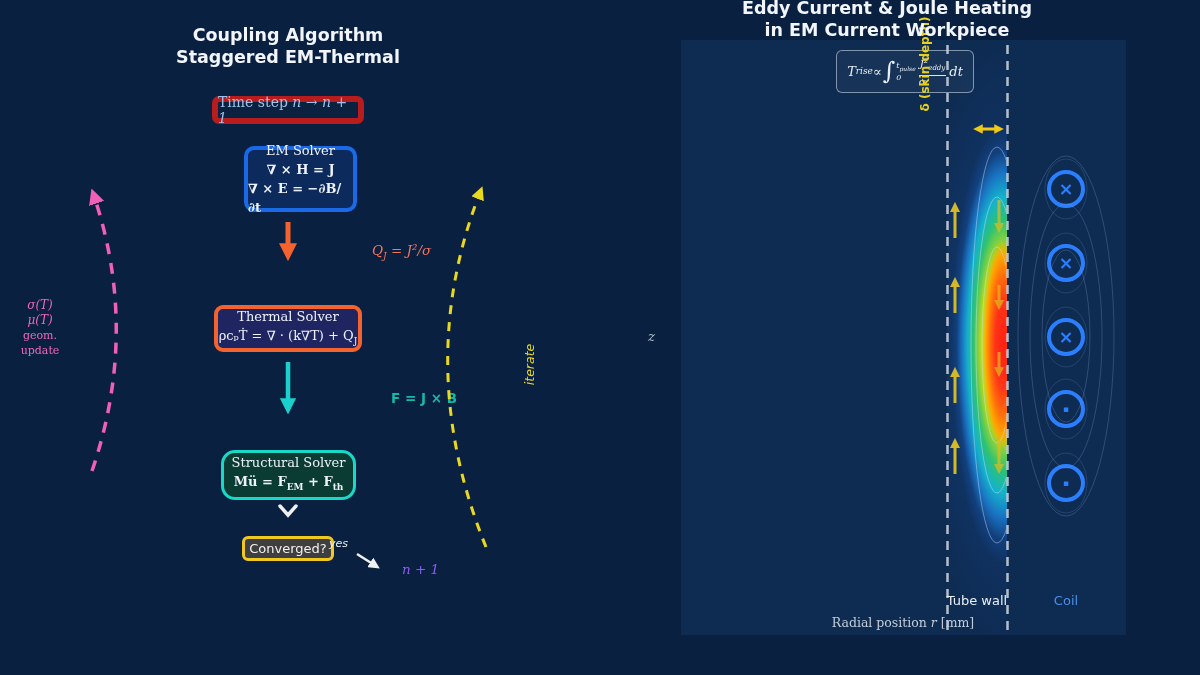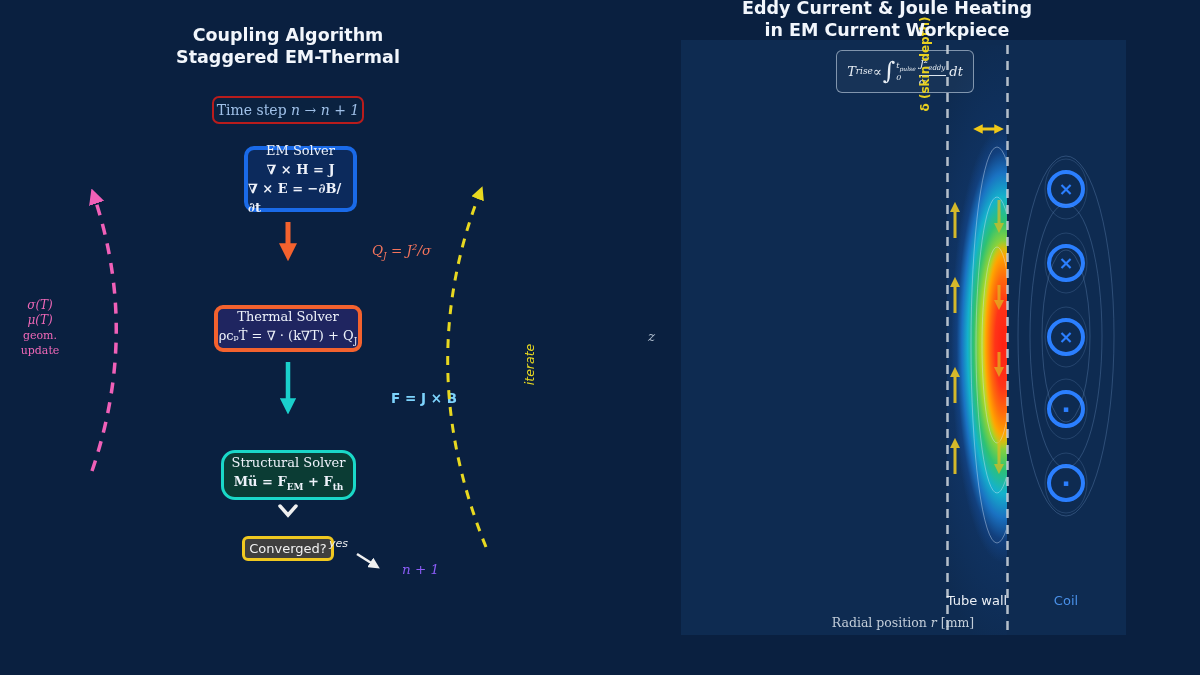--- a/index.html
+++ b/index.html
@@ -7,32 +7,32 @@
          font-family:"DejaVu Sans","Liberation Sans",sans-serif;color:#e8eef6;}
   .abs{position:absolute;}
   .ctr{text-align:center;}
   .serif{font-family:"DejaVu Serif","Liberation Serif",serif;}
   .it{font-style:italic;}
   .bold{font-weight:bold;}
 
   
   .l-title{left:110px;top:24px;width:356px;font-size:17.5px;font-weight:bold;line-height:22px;color:#f2f6fc;}
   .box{box-sizing:border-box;display:flex;flex-direction:column;align-items:center;justify-content:center;}
-  .ts-box{left:212px;top:96px;width:152px;height:28px;border:2px solid #b91c1c;border-radius:7px;
+  .ts-box{left:212px;top:96px;width:152px;height:28px;border:6px solid #b91c1c;border-radius:7px;
           background:#0a2240;color:#9fc0e8;font-size:14px;}
   .em-box{left:232px;top:146px;width:113px;height:66px;border:4px solid #1a6ae8;border-radius:10px;
           background:#0c2a5c;font-size:13px;line-height:19px;color:#eef2fa;margin-left:12px;}
   .th-box{left:214px;top:305px;width:148px;height:47px;border:4px solid #f4622e;border-radius:9px;
           background:#1f2560;font-size:13px;line-height:19px;color:#eef2fa;}
   .st-box{left:221px;top:450px;width:135px;height:50px;border:3px solid #1ad8c8;border-radius:14px;
           background:#0b3c34;font-size:13px;line-height:19px;color:#eef2fa;}
   .cv-box{left:242px;top:536px;width:92px;height:25px;border:3px solid #f0c820;border-radius:6px;
           background:#3f3f3f;font-size:13px;color:#f2f2f2;flex-direction:row;}
   .qj-lbl{left:372px;top:242px;color:#f4745c;font-size:13.5px;}
-  .fjb-lbl{left:391px;top:390px;color:#7dd3fc;font-size:13.5px;font-weight:bold;}
+  .fjb-lbl{left:391px;top:390px;color:#14b8a6;font-size:13.5px;font-weight:bold;}
   .yes-lbl{left:329px;top:537px;color:#ececec;font-size:11px;font-style:italic;}
   .n1-lbl{left:402px;top:561px;color:#8b5cf6;font-size:13.5px;}
   .fb-lbls{left:12px;top:298px;width:56px;color:#f068b8;font-size:12px;line-height:15px;}
   .it-lbl{left:474px;top:357px;width:110px;color:#e8d820;font-size:12.5px;font-style:italic;
           transform:rotate(-90deg);transform-origin:center;}
   sub{font-size:9px;} sup{font-size:9px;}
 
   
   .panel{left:681px;top:40px;width:445px;height:595px;background:#0e2b51;}
   .r-title{left:667px;top:-3px;width:440px;font-size:17.5px;font-weight:bold;line-height:22px;color:#f2f6fc;z-index:6;}

